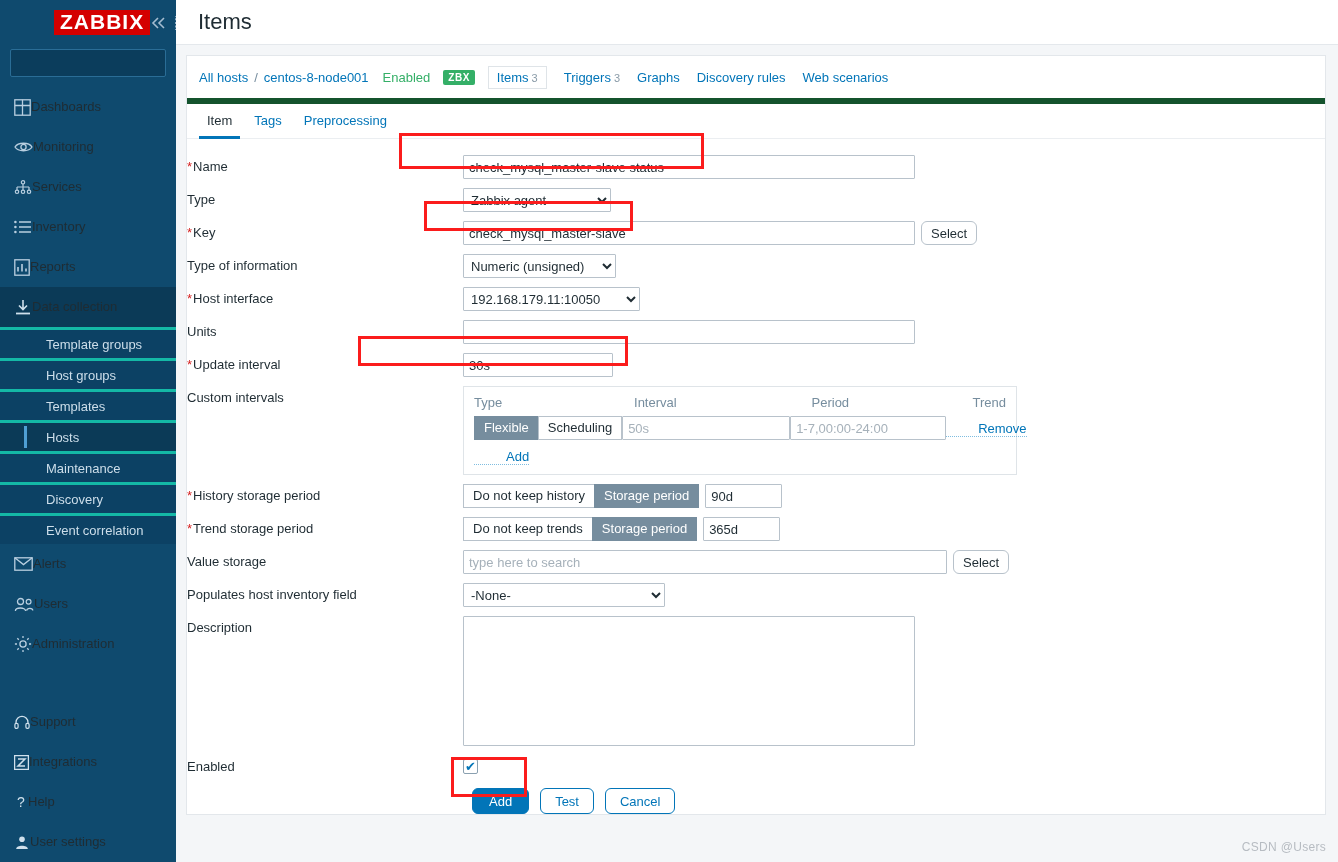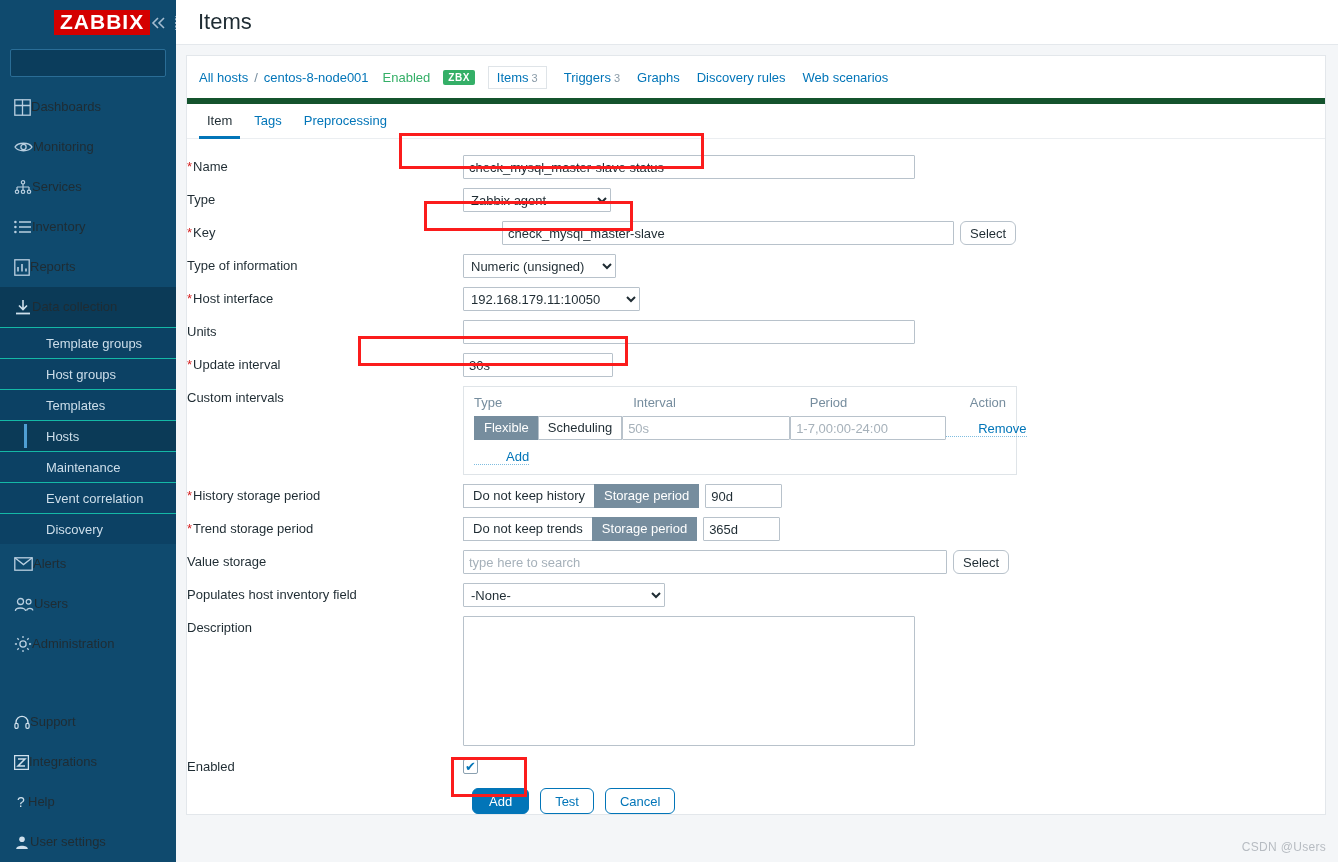--- a/index.html
+++ b/index.html
@@ -53,21 +53,21 @@
     color:#dbe7ef; font-size:14px; cursor:pointer; position:relative;
   }
   .sb-item .ico { width:26px; display:flex; align-items:center; color:#b9cfe0; }
   .sb-item .lbl { flex:1; }
   .sb-item .chev { color:#9ab6cb; font-size:10px; line-height:1; }
   .sb-item.active { background:#0b3a57; }
   .sb-sub { background:#0c4164; }
   .sb-subitem {
     height:31px; display:flex; align-items:center;
     padding-left:46px; color:#cddeea; font-size:13px; cursor:pointer;
-    border-top:1px solid #14b8a6;
+    border-top:3px solid #14b8a6;
     position:relative;
   }
   .sb-subitem.sel { background:#0b3a57; }
   .sb-subitem.sel::before {
     content:""; position:absolute; left:24px; top:3px; bottom:3px; width:3px;
     background:#4f9fd4;
   }
   .sb-spacer { flex:1; }
   .sb-bottom { padding-bottom:0; }
   .sb-item.small { height:40px; font-size:13px; color:#c4d8e6; }
@@ -289,24 +289,24 @@
         <div class="sb-subitem">
           <span>Templates</span>
         </div>
         <div class="sb-subitem sel">
           <span>Hosts</span>
         </div>
         <div class="sb-subitem">
           <span>Maintenance</span>
         </div>
         <div class="sb-subitem">
+          <span>Discovery</span>
+        </div>
+        <div class="sb-subitem">
           <span>Event correlation</span>
-        </div>
-        <div class="sb-subitem">
-          <span>Discovery</span>
         </div>
       </div>
 
       <div class="sb-item">
         <span class="ico">
           <svg width="19" height="14" viewBox="0 0 19 14">
               <rect x="0.8" y="0.8" width="17.4" height="12.4" fill="none" stroke="#b9cfe0" stroke-width="1.3"></rect>
               <path d="M0.8 0.8 L9.5 7.6 L18.2 0.8" fill="none" stroke="#b9cfe0" stroke-width="1.3"></path>
             </svg>
         </span>
@@ -432,21 +432,21 @@
                 <option>Zabbix agent</option>
               </select>
             </div>
           </div>
 
           <div class="row">
             <div class="lbl">
               <span class="req">*</span><span>Key</span>
             </div>
             <div class="fld">
-              <input class="txt" style="width: 452px; margin-left: 39px;" type="text" value="check_mysql_master-slave">
+              <input class="txt" style="width: 452px;" type="text" value="check_mysql_master-slave">
               <button class="btn sel-btn">Select</button>
             </div>
           </div>
 
           <div class="row">
             <div class="lbl">Type of information</div>
             <div class="fld">
               <select class="sel" style="width:153px">
                 <option>Numeric (unsigned)</option>
               </select>
@@ -481,21 +481,21 @@
           </div>
 
           <div class="row">
             <div class="lbl">Custom intervals</div>
             <div class="fld">
               <div class="ci-box">
                 <div class="ci-head">
                   <div class="c-type">Type</div>
                   <div class="c-int">Interval</div>
                   <div class="c-per">Period</div>
-                  <div class="c-act">Action</div>
+                  <div class="c-act">Trend</div>
                 </div>
                 <div class="ci-row">
                   <div class="c-type">
                     <div class="seg">
                       <div class="on">Flexible</div>
                       <div>Scheduling</div>
                     </div>
                   </div>
                   <div class="c-int">
                     <input class="txt" style="width: 168px;" type="text" placeholder="50s">

